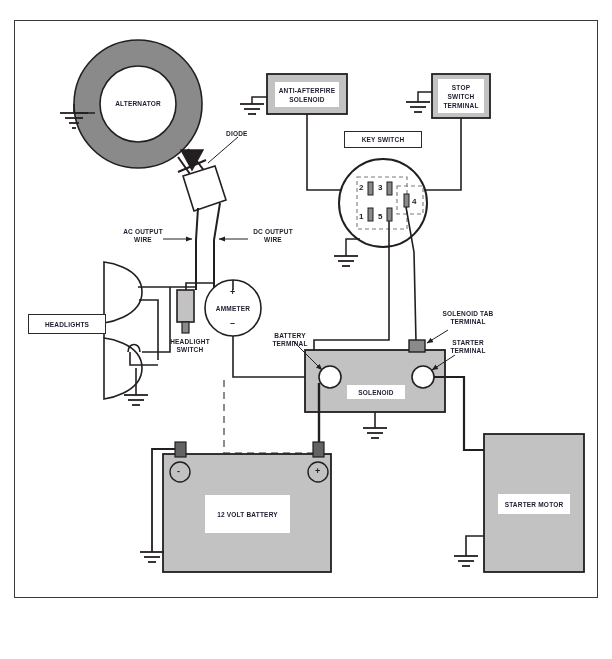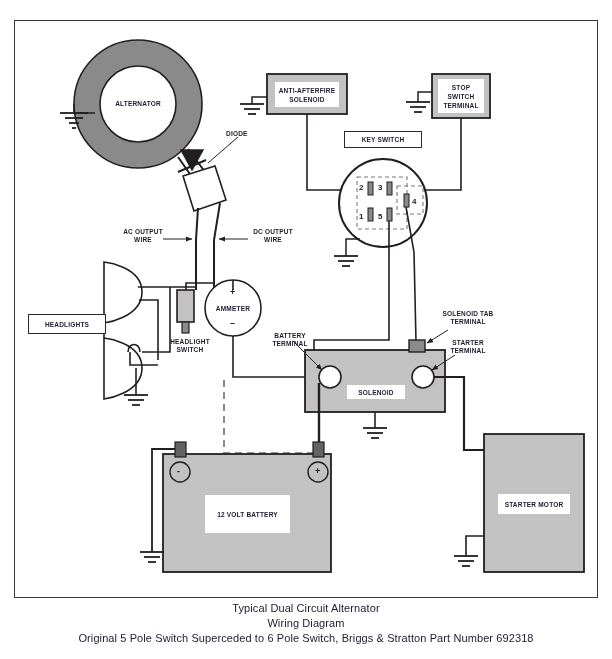--- a/index.html
+++ b/index.html
@@ -348,19 +348,14 @@
 
   <div class="boxlbl" style="left:347px; top:385px; width:58px; height:14px;">SOLENOID</div>
 
   <div class="boxlbl" style="left:205px; top:495px; width:85px; height:38px;">12 VOLT BATTERY</div>
 
   <div class="pm" style="left:177px; top:467px;">-</div>
   <div class="pm" style="left:315px; top:467px;">+</div>
 
   <div class="boxlbl" style="left:498px; top:494px; width:72px; height:20px;">STARTER MOTOR</div>
 
-  <div class="caption-block">
-    <div class="caption-line">Typical Dual Circuit Alternator</div>
-    <div class="caption-line">Wiring Diagram</div>
-    <div class="caption-line line3">Original 5 Pole Switch Superceded to 6 Pole Switch, Briggs &amp; Stratton Part Number 692318</div>
-  </div>
 
 </div>
 
 </body></html>

